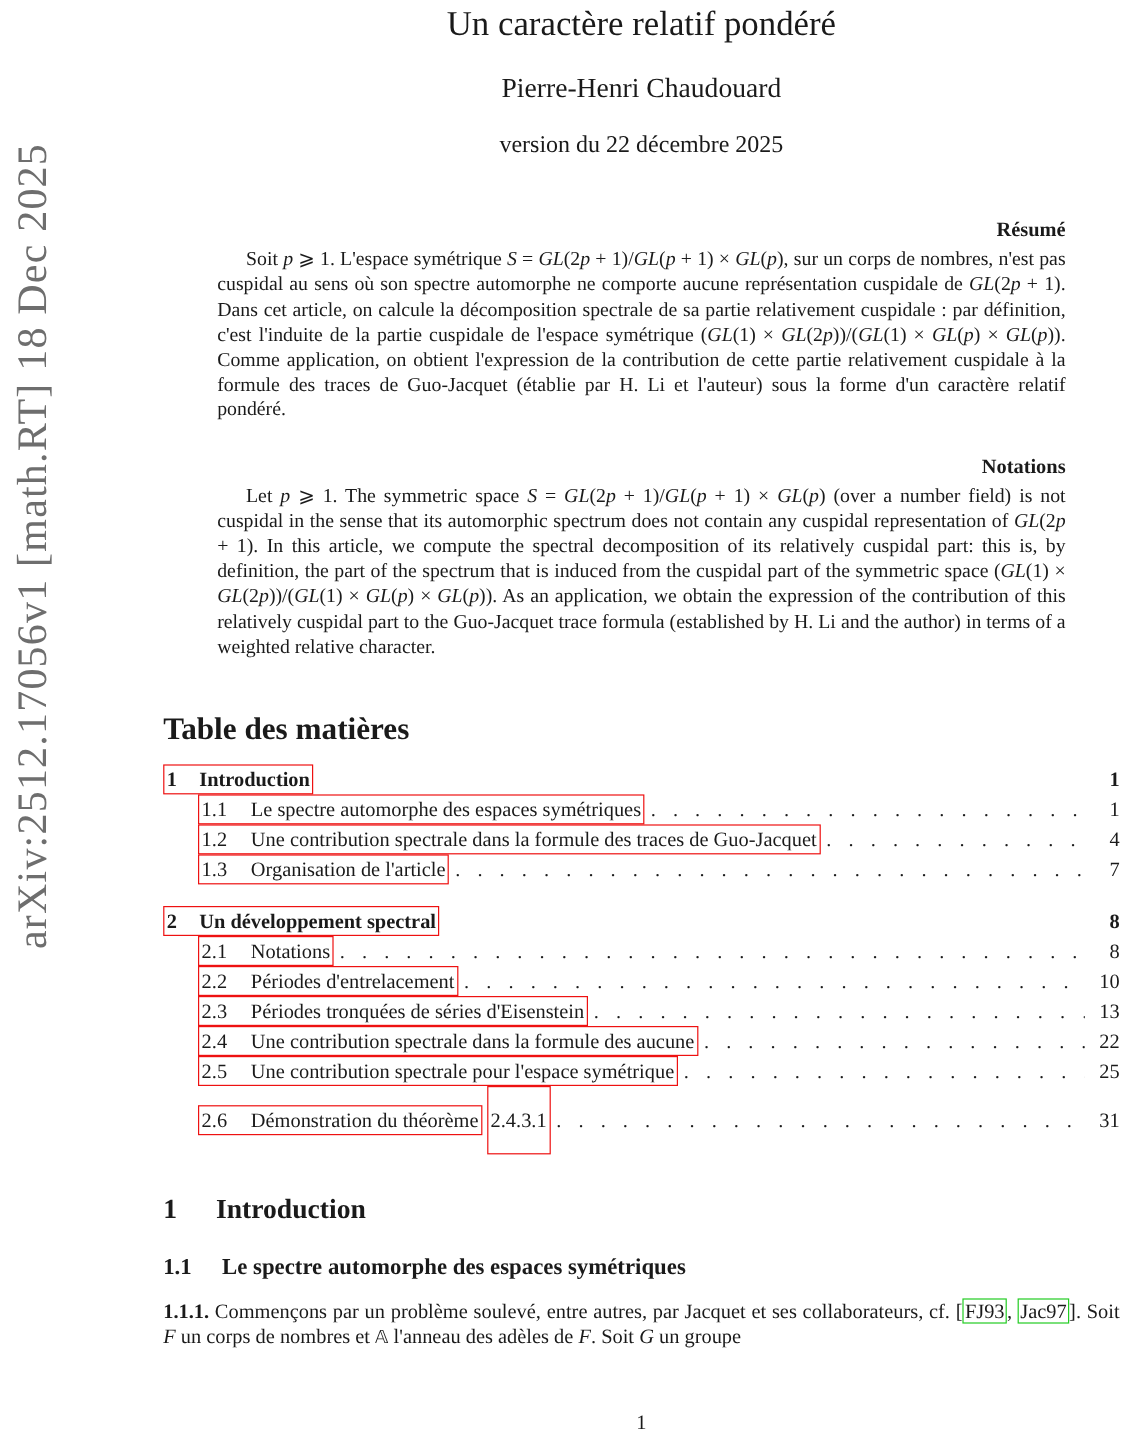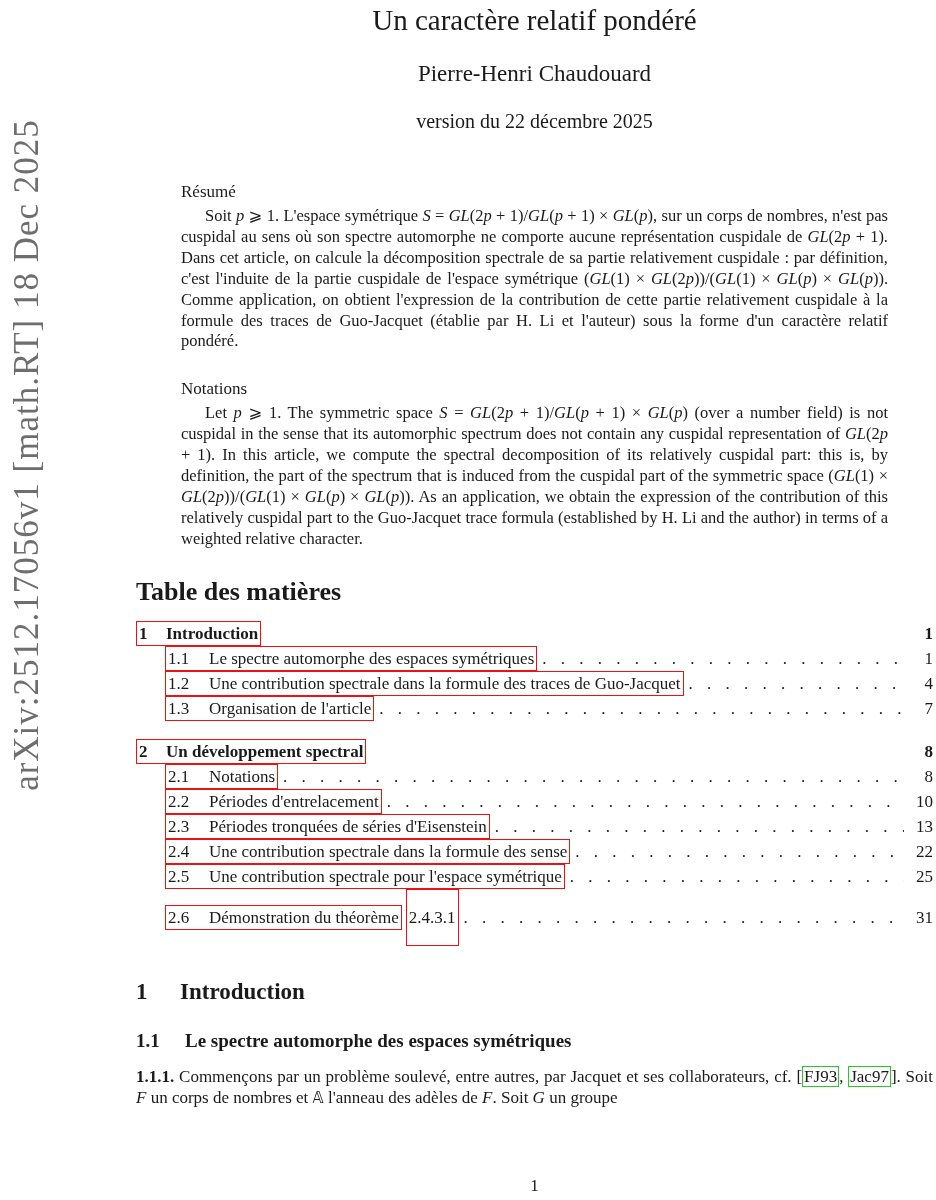--- a/index.html
+++ b/index.html
@@ -29,28 +29,28 @@
     width: 797px;
   }
 
   .doc-title { text-align: center; font-size: 29px; line-height: 36px; margin-top: 2px; font-weight: normal; }
   .doc-author { text-align: center; font-size: 23px; line-height: 24px; margin-top: 24px; }
   .doc-date  { text-align: center; font-size: 20px; line-height: 24px; margin-top: 23px; }
 
   .abstract-wrap { margin: 0 45px; }
   .abstract-wrap.first { margin-top: 49px; }
   .abstract-wrap.second { margin-top: 27px; }
-  .abs-heading { text-align: left; font-weight: normal; font-size: 17px; line-height: 20px; }
+  .abs-heading { text-align: right; font-weight: bold; font-size: 17px; line-height: 20px; }
   .abs-body {
     font-size: 16.5px; line-height: 20.9px;
     text-align: justify; text-indent: 24px;
     margin-top: 4px;
   }
 
-  .toc-heading { font-size: 26px; font-weight: bold; margin-top: 26px; line-height: 32px; }
+  .toc-heading { font-size: 26px; font-weight: bold; margin-top: 42px; line-height: 32px; }
 
   .toc { margin-top: 13px; font-size: 17px; }
   .toc-row { display: flex; align-items: baseline; line-height: 23px; }
   .toc-row.l1 { font-weight: bold; margin-top: 18px; }
   .toc-row.l1.first { margin-top: 0; }
   .toc-row.l2 { padding-left: 29px; }
   .toc-box { display: inline-flex; border: 1.5px solid #ee1111; padding: 0 2px; align-items: baseline; }
   .toc-box2 { display: inline-block; border: 1.5px solid #ee1111; padding: 16px 2px; margin-left: 4px; }
   .l1 .toc-num { display: inline-block; min-width: 27px; }
   .l2 .toc-num { display: inline-block; min-width: 41px; }
@@ -155,21 +155,21 @@
         <span class="toc-box">
           <span class="toc-num">2.3</span>
           <span class="toc-title">Périodes tronquées de séries d'Eisenstein</span>
         </span>
         <span class="leader">. . . . . . . . . . . . . . . . . . . . . . . . . . . . . . . . . . . . . . . . . . . . . . . . . . . . . . . . . . . . . . . . . . . . . .</span>
         <span class="toc-page">13</span>
       </div>
       <div class="toc-row l2">
         <span class="toc-box">
           <span class="toc-num">2.4</span>
-          <span class="toc-title">Une contribution spectrale dans la formule des sense</span>
+          <span class="toc-title">Une contribution spectrale dans la formule des aucune</span>
         </span>
         <span class="leader">. . . . . . . . . . . . . . . . . . . . . . . . . . . . . . . . . . . . . . . . . . . . . . . . . . . . . . . . . . . . . . . . . . . . . .</span>
         <span class="toc-page">22</span>
       </div>
       <div class="toc-row l2">
         <span class="toc-box">
           <span class="toc-num">2.5</span>
           <span class="toc-title">Une contribution spectrale pour l'espace symétrique</span>
         </span>
         <span class="leader">. . . . . . . . . . . . . . . . . . . . . . . . . . . . . . . . . . . . . . . . . . . . . . . . . . . . . . . . . . . . . . . . . . . . . .</span>

